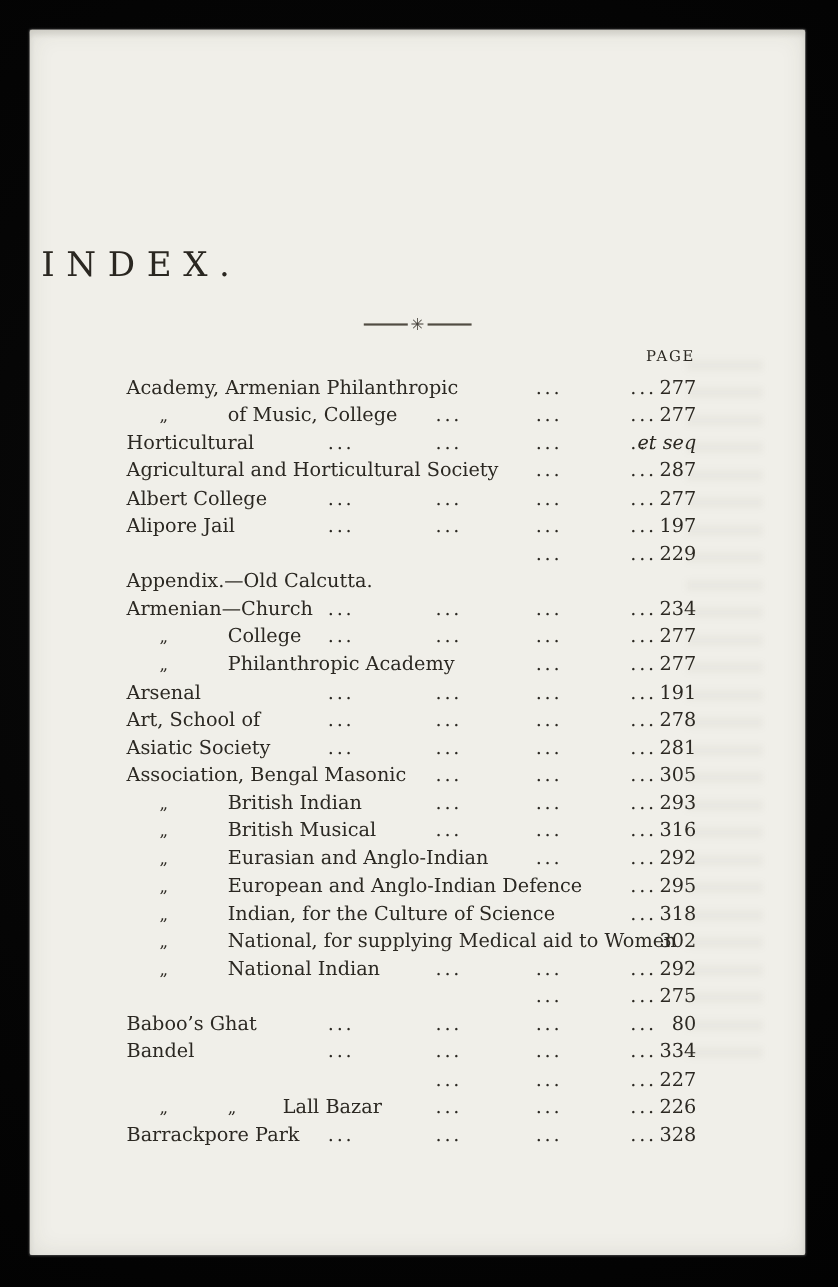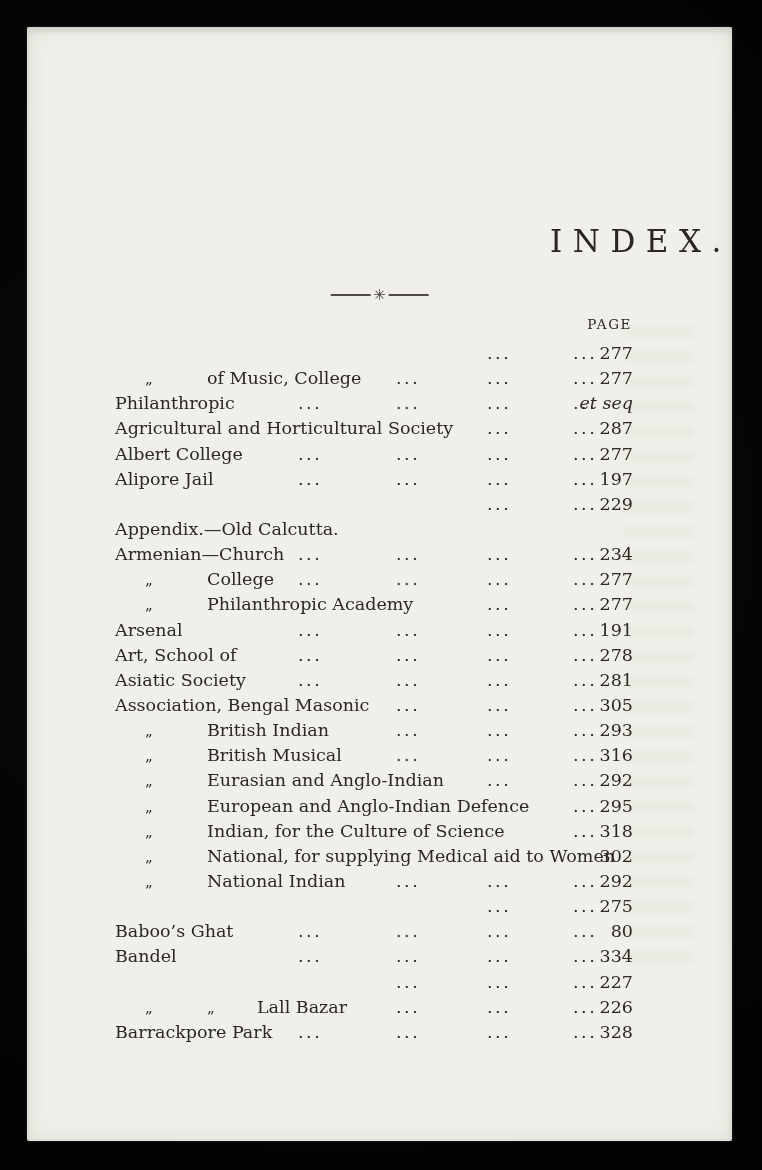--- a/index.html
+++ b/index.html
@@ -16,21 +16,21 @@
   .paper::before{ 
     content:"";position:absolute;left:0;top:0;right:0;height:8px;
     background:linear-gradient(#cfcdc4,rgba(207,205,196,0));opacity:.45;pointer-events:none;
   }
   .paper::after{ 
     content:"";position:absolute;right:38px;top:300px;width:70px;height:640px;
     background:repeating-linear-gradient(rgba(120,115,100,0.05) 0 10px, rgba(120,115,100,0) 10px 25px);
     filter:blur(3px);pointer-events:none;
   }
   .title{
-    position:absolute;top:196px;left:0;width:100%;text-align:right;
+    position:absolute;top:196px;left:0;width:100%;text-align:left;
     font-size:31px;font-weight:400;color:#2a2721;
     letter-spacing:.34em;text-indent:.34em;white-space:nowrap;
   }
   .ornament{
     position:absolute;top:263px;left:50%;transform:translateX(-50%);
     display:flex;align-items:center;color:#45413a;
   }
   .ornament .line{width:40px;height:2px;background:#514c43;}
   .ornament .star{font-size:15px;line-height:10px;margin:0 3px;color:#45413a;}
   .page-label{
@@ -61,23 +61,23 @@
 
     <div class="ornament">
       <span class="line"></span>
       <span class="star">✳</span>
       <span class="line"></span>
     </div>
 
     <div class="page-label">PAGE</div>
 
     <div class="entries" id="entries">
-        <div class="row"><span class="dots" style="left: 372px;">...</span><span class="dots" style="left: 458px;">...</span><span class="pagenum">277</span></div>
+        <div class="row"><span class="label">Academy, Armenian Philanthropic</span><span class="dots" style="left: 372px;">...</span><span class="dots" style="left: 458px;">...</span><span class="pagenum">277</span></div>
         <div class="row"><span class="ditto">„</span><span class="label">of Music, College</span><span class="dots" style="left: 281px;">...</span><span class="dots" style="left: 372px;">...</span><span class="dots" style="left: 458px;">...</span><span class="pagenum">277</span></div>
-        <div class="row"><span class="label">Philanthropic</span><span class="dots" style="left: 183px;">...</span><span class="dots" style="left: 281px;">...</span><span class="dots" style="left: 372px;">...</span><span class="dots" style="left: 458px;">...</span><span class="pagenum italic">et seq</span></div>
+        <div class="row"><span class="label">Horticultural</span><span class="dots" style="left: 183px;">...</span><span class="dots" style="left: 281px;">...</span><span class="dots" style="left: 372px;">...</span><span class="dots" style="left: 458px;">...</span><span class="pagenum italic">et seq</span></div>
         <div class="row"><span class="label">Agricultural and Horticultural Society</span><span class="dots" style="left: 372px;">...</span><span class="dots" style="left: 458px;">...</span><span class="pagenum">287</span></div>
         <div class="row"><span class="label">Albert College</span><span class="dots" style="left: 183px;">...</span><span class="dots" style="left: 281px;">...</span><span class="dots" style="left: 372px;">...</span><span class="dots" style="left: 458px;">...</span><span class="pagenum">277</span></div>
         <div class="row"><span class="label">Alipore Jail</span><span class="dots" style="left: 183px;">...</span><span class="dots" style="left: 281px;">...</span><span class="dots" style="left: 372px;">...</span><span class="dots" style="left: 458px;">...</span><span class="pagenum">197</span></div>
         <div class="row"><span class="dots" style="left: 372px;">...</span><span class="dots" style="left: 458px;">...</span><span class="pagenum">229</span></div>
         <div class="row"><span class="label">Appendix.—Old Calcutta.</span></div>
         <div class="row"><span class="label">Armenian—Church</span><span class="dots" style="left: 183px;">...</span><span class="dots" style="left: 281px;">...</span><span class="dots" style="left: 372px;">...</span><span class="dots" style="left: 458px;">...</span><span class="pagenum">234</span></div>
         <div class="row"><span class="ditto">„</span><span class="label">College</span><span class="dots" style="left: 183px;">...</span><span class="dots" style="left: 281px;">...</span><span class="dots" style="left: 372px;">...</span><span class="dots" style="left: 458px;">...</span><span class="pagenum">277</span></div>
         <div class="row"><span class="ditto">„</span><span class="label">Philanthropic Academy</span><span class="dots" style="left: 372px;">...</span><span class="dots" style="left: 458px;">...</span><span class="pagenum">277</span></div>
         <div class="row"><span class="label">Arsenal</span><span class="dots" style="left: 183px;">...</span><span class="dots" style="left: 281px;">...</span><span class="dots" style="left: 372px;">...</span><span class="dots" style="left: 458px;">...</span><span class="pagenum">191</span></div>
         <div class="row"><span class="label">Art, School of</span><span class="dots" style="left: 183px;">...</span><span class="dots" style="left: 281px;">...</span><span class="dots" style="left: 372px;">...</span><span class="dots" style="left: 458px;">...</span><span class="pagenum">278</span></div>

